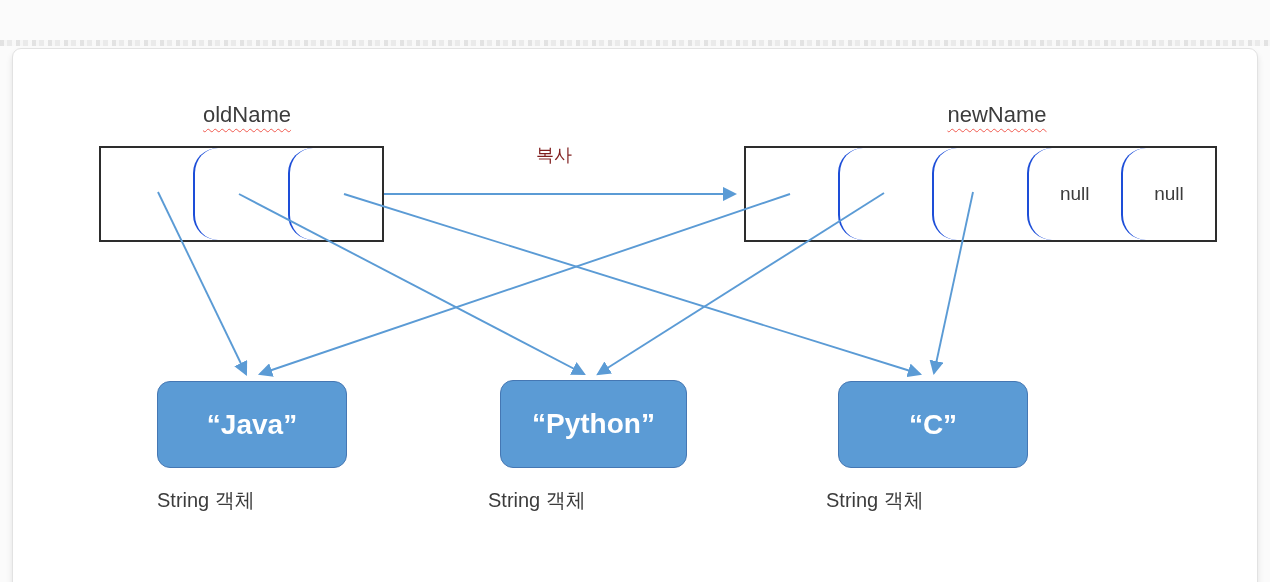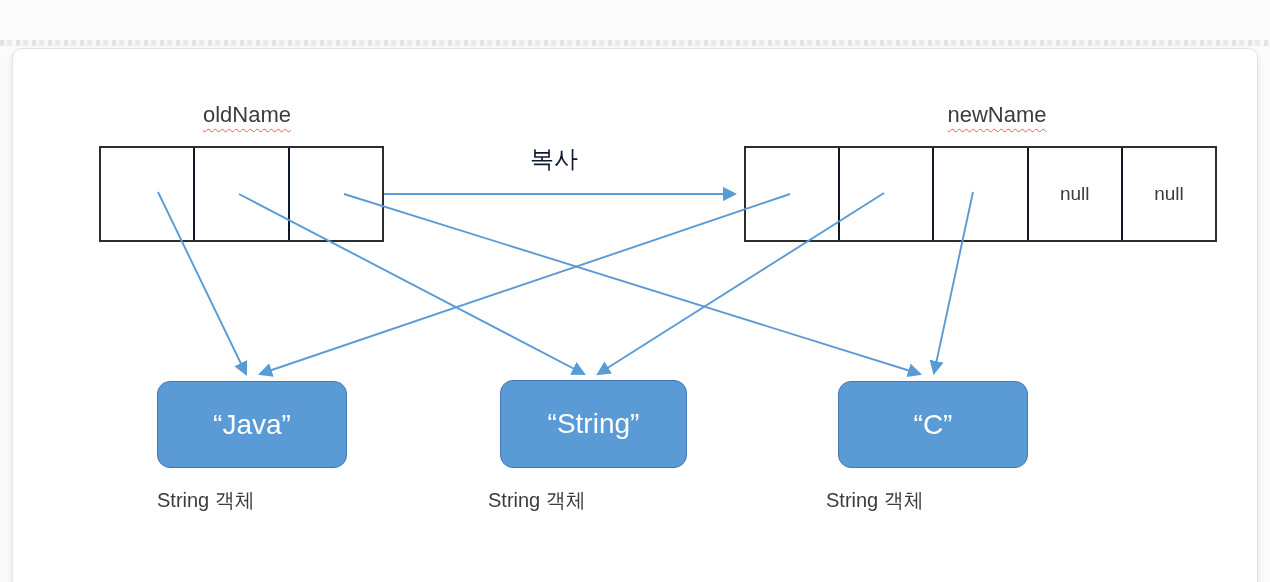--- a/index.html
+++ b/index.html
@@ -55,41 +55,42 @@
     background: #ffffff;
   }
   .array-cell {
     flex: 1 1 0;
     display: flex;
     align-items: center;
     justify-content: center;
     font-size: 19px;
     color: #3c3c3c;
   }
-  .array-cell + .array-cell { border-left: 2px solid #0f172a; }
+  .array-cell + .array-cell { border-left: 2px solid #1d4ed8; border-radius: 25px; }
 
   .copy-label {
     position: absolute;
     transform: translateX(-50%);
-    font-size: 24px;
-    color: #0f172a;
+    font-size: 18px;
+    color: #7f1d1d;
     white-space: nowrap;
   }
 
   .string-object {
     position: absolute;
     background: #5b9bd5;
     border: 1.5px solid #4577b3;
     border-radius: 13px;
     display: flex;
     align-items: center;
     justify-content: center;
     color: #ffffff;
     font-size: 28px;
     white-space: nowrap;
+    font-weight: bold;
   }
 
   .string-caption {
     position: absolute;
     text-align: left;
     font-size: 20px;
     color: #3c3c3c;
     white-space: nowrap;
   }
 
@@ -123,21 +124,21 @@
     <div class="array-cell">null</div>
     <div class="array-cell">null</div>
   </div>
 
   <div class="copy-label" style="left:554px; top:103px;">복사</div>
 
   <div class="string-object" style="left:157px; top:341px; width:190px; height:87px;">
     <span>“Java”</span>
   </div>
   <div class="string-object" style="left:500px; top:340px; width:187px; height:88px;">
-    <span>“String”</span>
+    <span>“Python”</span>
   </div>
   <div class="string-object" style="left:838px; top:341px; width:190px; height:87px;">
     <span>“C”</span>
   </div>
 
   <div class="string-caption" style="left:157px; top:447px; width:190px;">String 객체</div>
   <div class="string-caption" style="left:488px; top:447px; width:187px;">String 객체</div>
   <div class="string-caption" style="left:826px; top:447px; width:190px;">String 객체</div>
 
   <svg class="arrow-layer" viewBox="0 0 1270 582" xmlns="http://www.w3.org/2000/svg">

